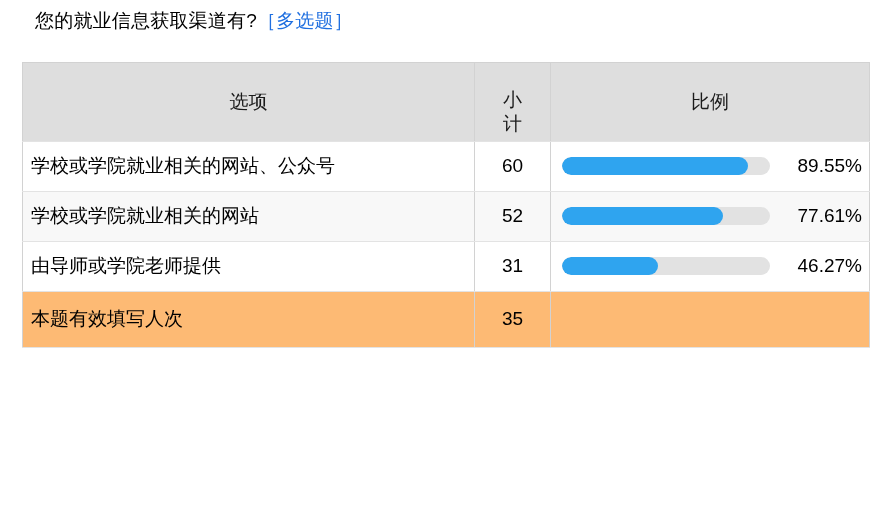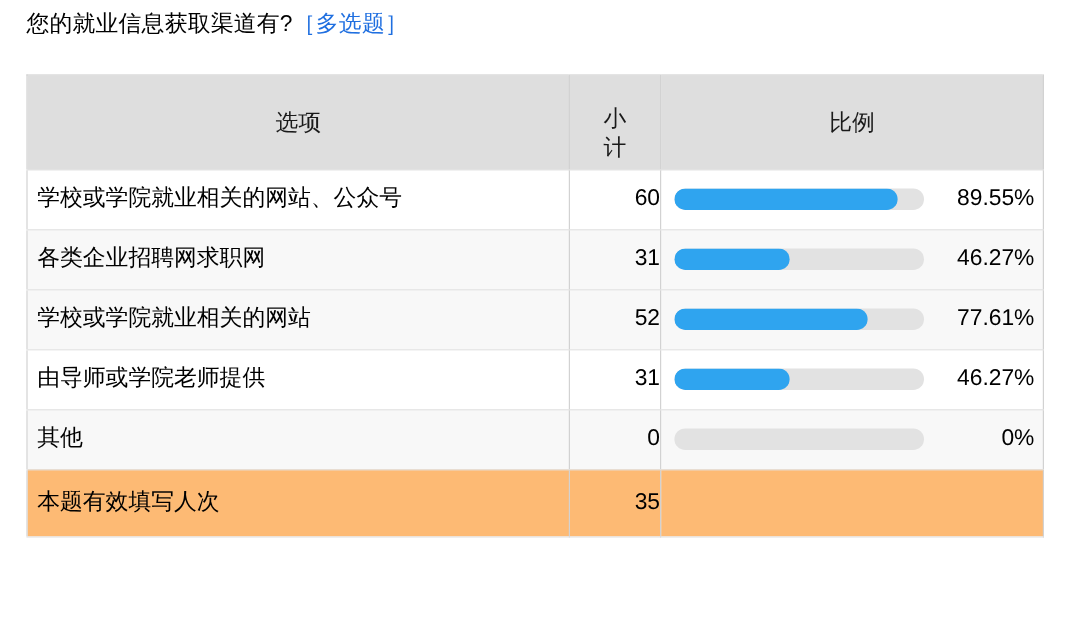--- a/index.html
+++ b/index.html
@@ -27,20 +27,21 @@
     height: 42px;
     display: flex;
     align-items: center;
     white-space: nowrap;
   }
   .question-title {
     font-size: 19px;
     line-height: 42px;
     color: #000;
     letter-spacing: 0.2px;
+    margin-left: 13px;
   }
   .question-tag {
     font-size: 19px;
     line-height: 42px;
     color: #1f6fe0;
     letter-spacing: 0.2px;
   }
   
   .stat-table {
     position: absolute;
@@ -86,21 +87,21 @@
   td.cell-option {
     font-size: 19px;
     line-height: 1.42;
     padding: 11px 10px 11px 8px;
     vertical-align: middle;
     color: #000;
     word-break: break-all;
   }
   td.cell-count {
     font-size: 19px;
-    text-align: right;
+    text-align: center;
     vertical-align: middle;
     color: #000;
   }
   td.cell-ratio {
     vertical-align: middle;
     padding: 0 7px 0 11px;
   }
   .bar-wrap {
     display: flex;
     align-items: center;
@@ -172,32 +173,20 @@
         <td class="cell-ratio">
           <div class="bar-wrap">
             <div class="bar-track">
               <div class="bar-fill" style="width: 89.55%;"></div>
             </div>
             <div class="bar-pct">89.55%</div>
           </div>
         </td>
       </tr>
       <tr class="row-even">
-        <td class="cell-option">各类企业招聘网求职网</td>
-        <td class="cell-count">31</td>
-        <td class="cell-ratio">
-          <div class="bar-wrap">
-            <div class="bar-track">
-              <div class="bar-fill" style="width: 46.27%;"></div>
-            </div>
-            <div class="bar-pct">46.27%</div>
-          </div>
-        </td>
-      </tr>
-      <tr class="row-even">
         <td class="cell-option">学校或学院就业相关的网站</td>
         <td class="cell-count">52</td>
         <td class="cell-ratio">
           <div class="bar-wrap">
             <div class="bar-track">
               <div class="bar-fill" style="width: 77.61%;"></div>
             </div>
             <div class="bar-pct">77.61%</div>
           </div>
         </td>
@@ -207,32 +196,20 @@
         <td class="cell-count">31</td>
         <td class="cell-ratio">
           <div class="bar-wrap">
             <div class="bar-track">
               <div class="bar-fill" style="width: 46.27%;"></div>
             </div>
             <div class="bar-pct">46.27%</div>
           </div>
         </td>
       </tr>
-      <tr class="row-even">
-        <td class="cell-option">其他</td>
-        <td class="cell-count">0</td>
-        <td class="cell-ratio">
-          <div class="bar-wrap">
-            <div class="bar-track">
-              <div class="bar-fill" style="width: 0%; background: transparent;"></div>
-            </div>
-            <div class="bar-pct">0%</div>
-          </div>
-        </td>
-      </tr>
     </tbody>
     <tfoot>
       <tr>
         <td class="cell-option">本题有效填写人次</td>
         <td class="cell-count">35</td>
         <td class="cell-ratio"></td>
       </tr>
     </tfoot>
   </table>
 

